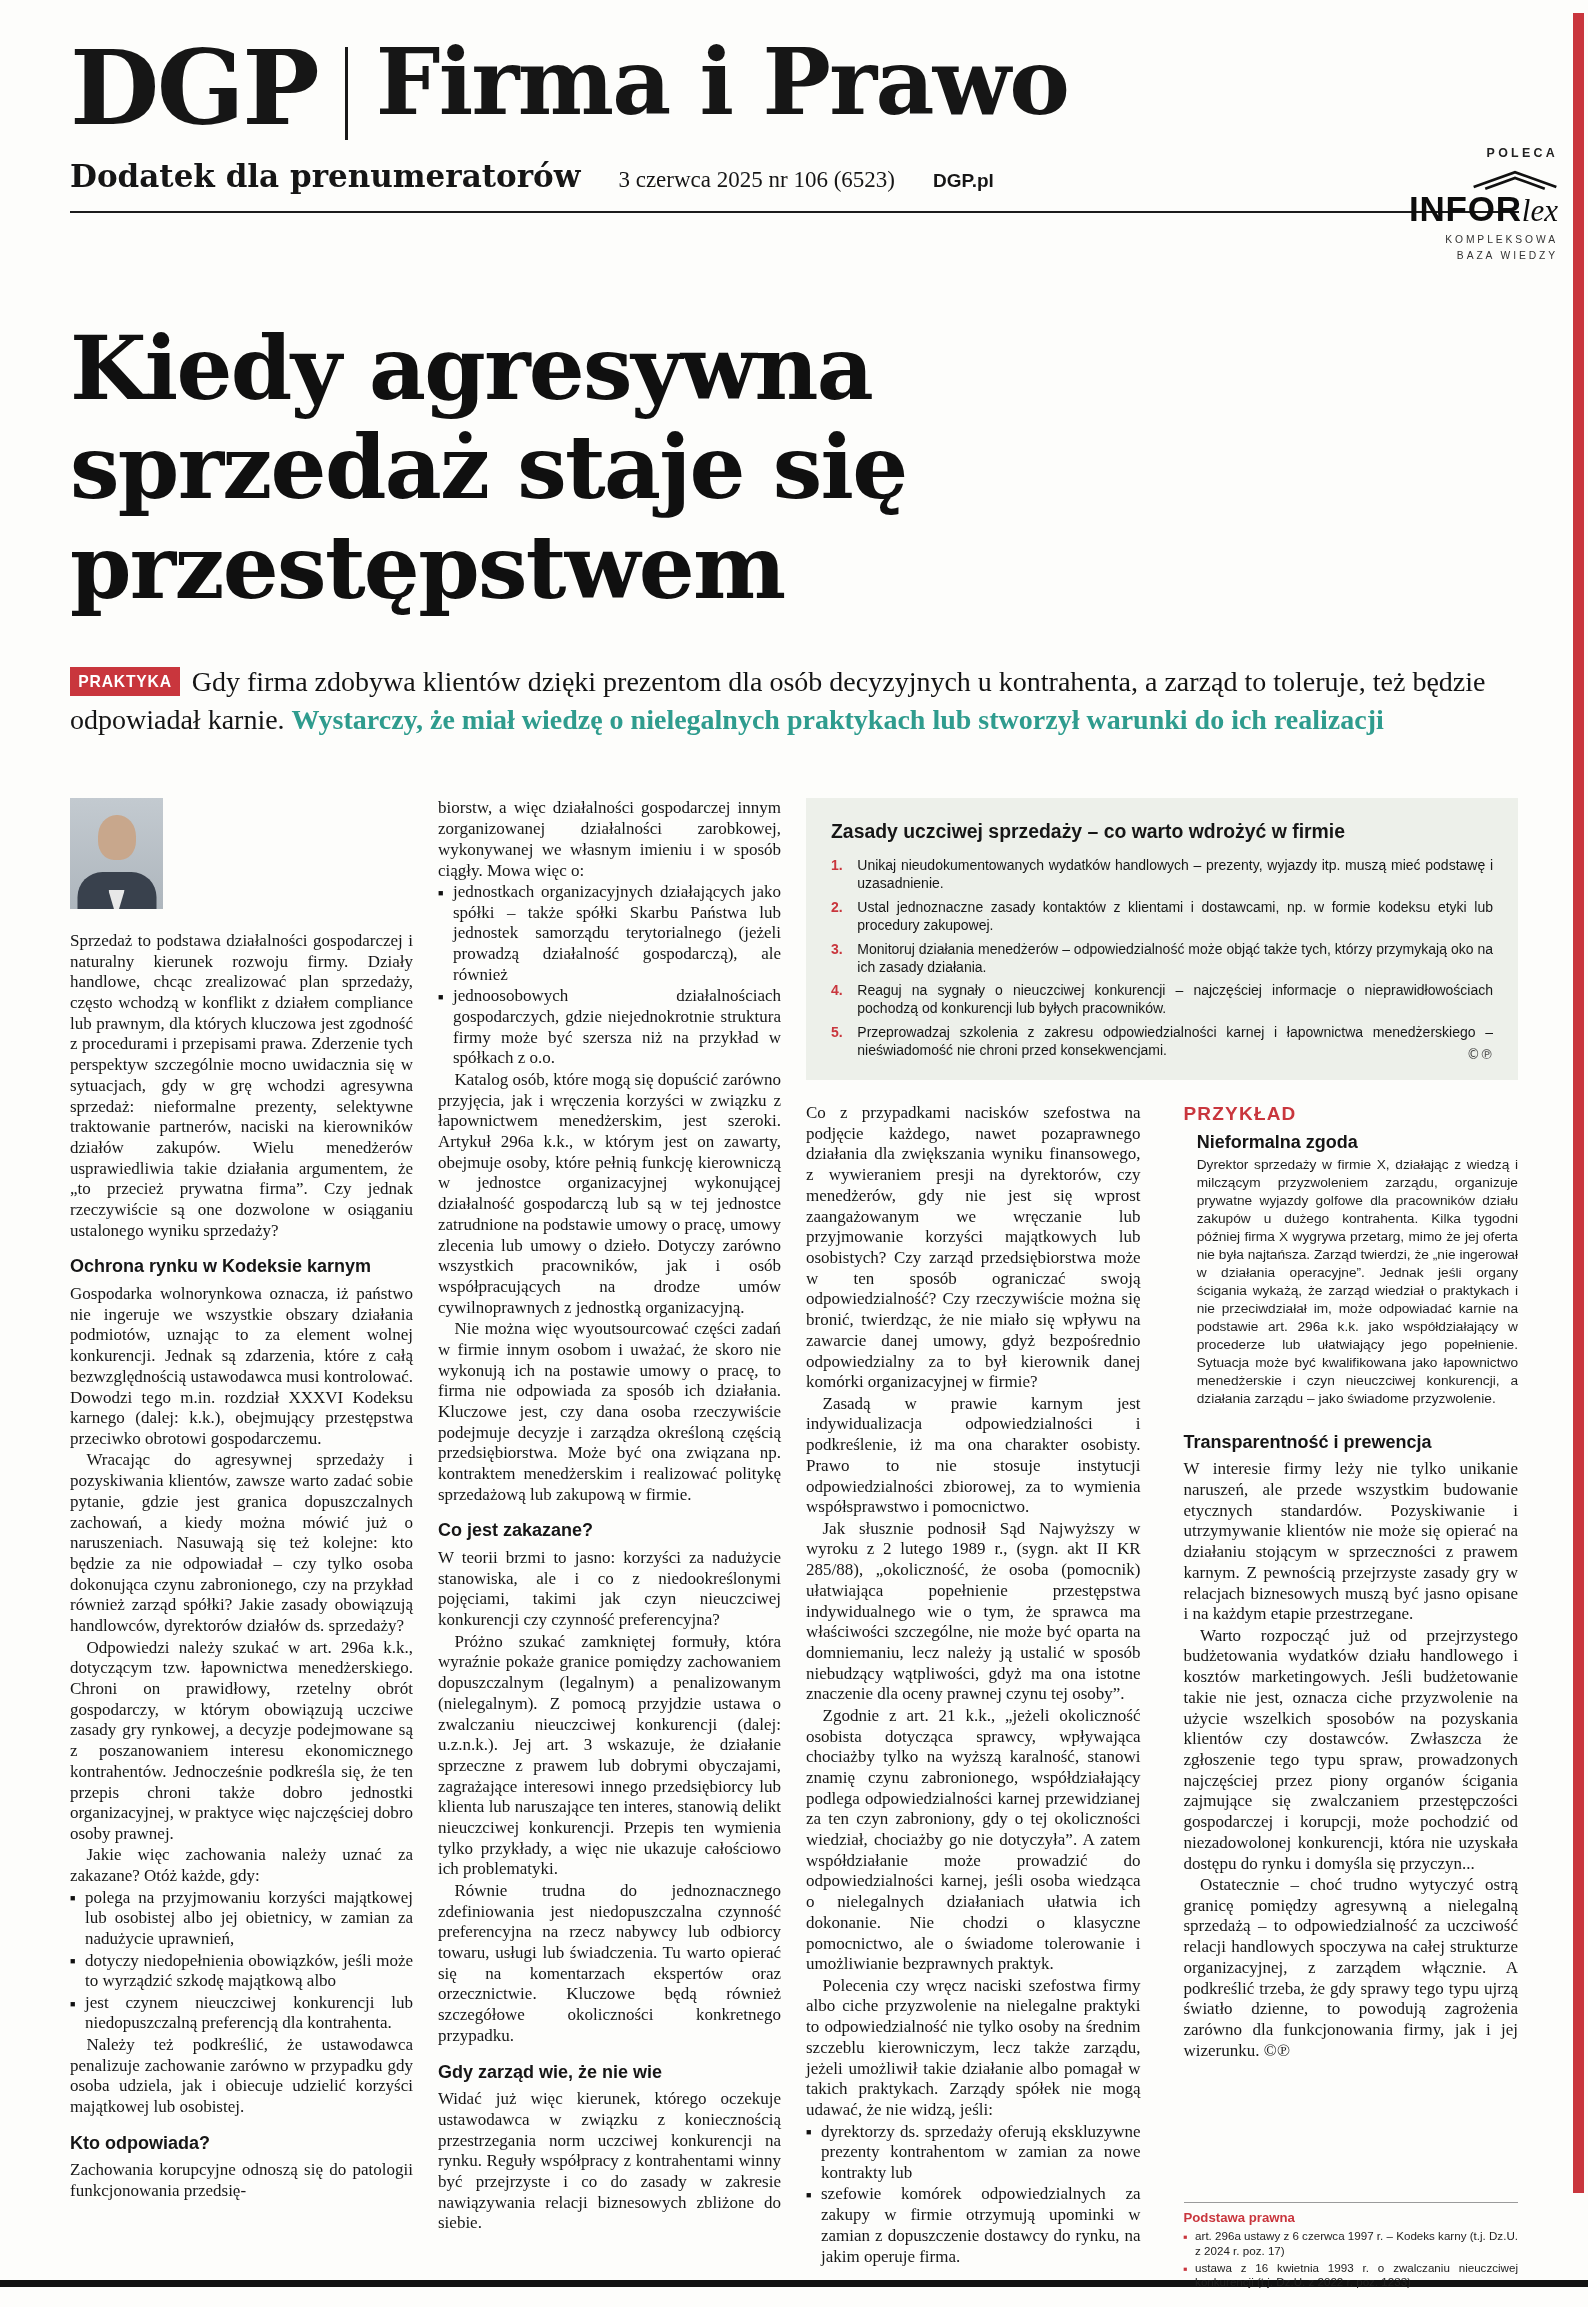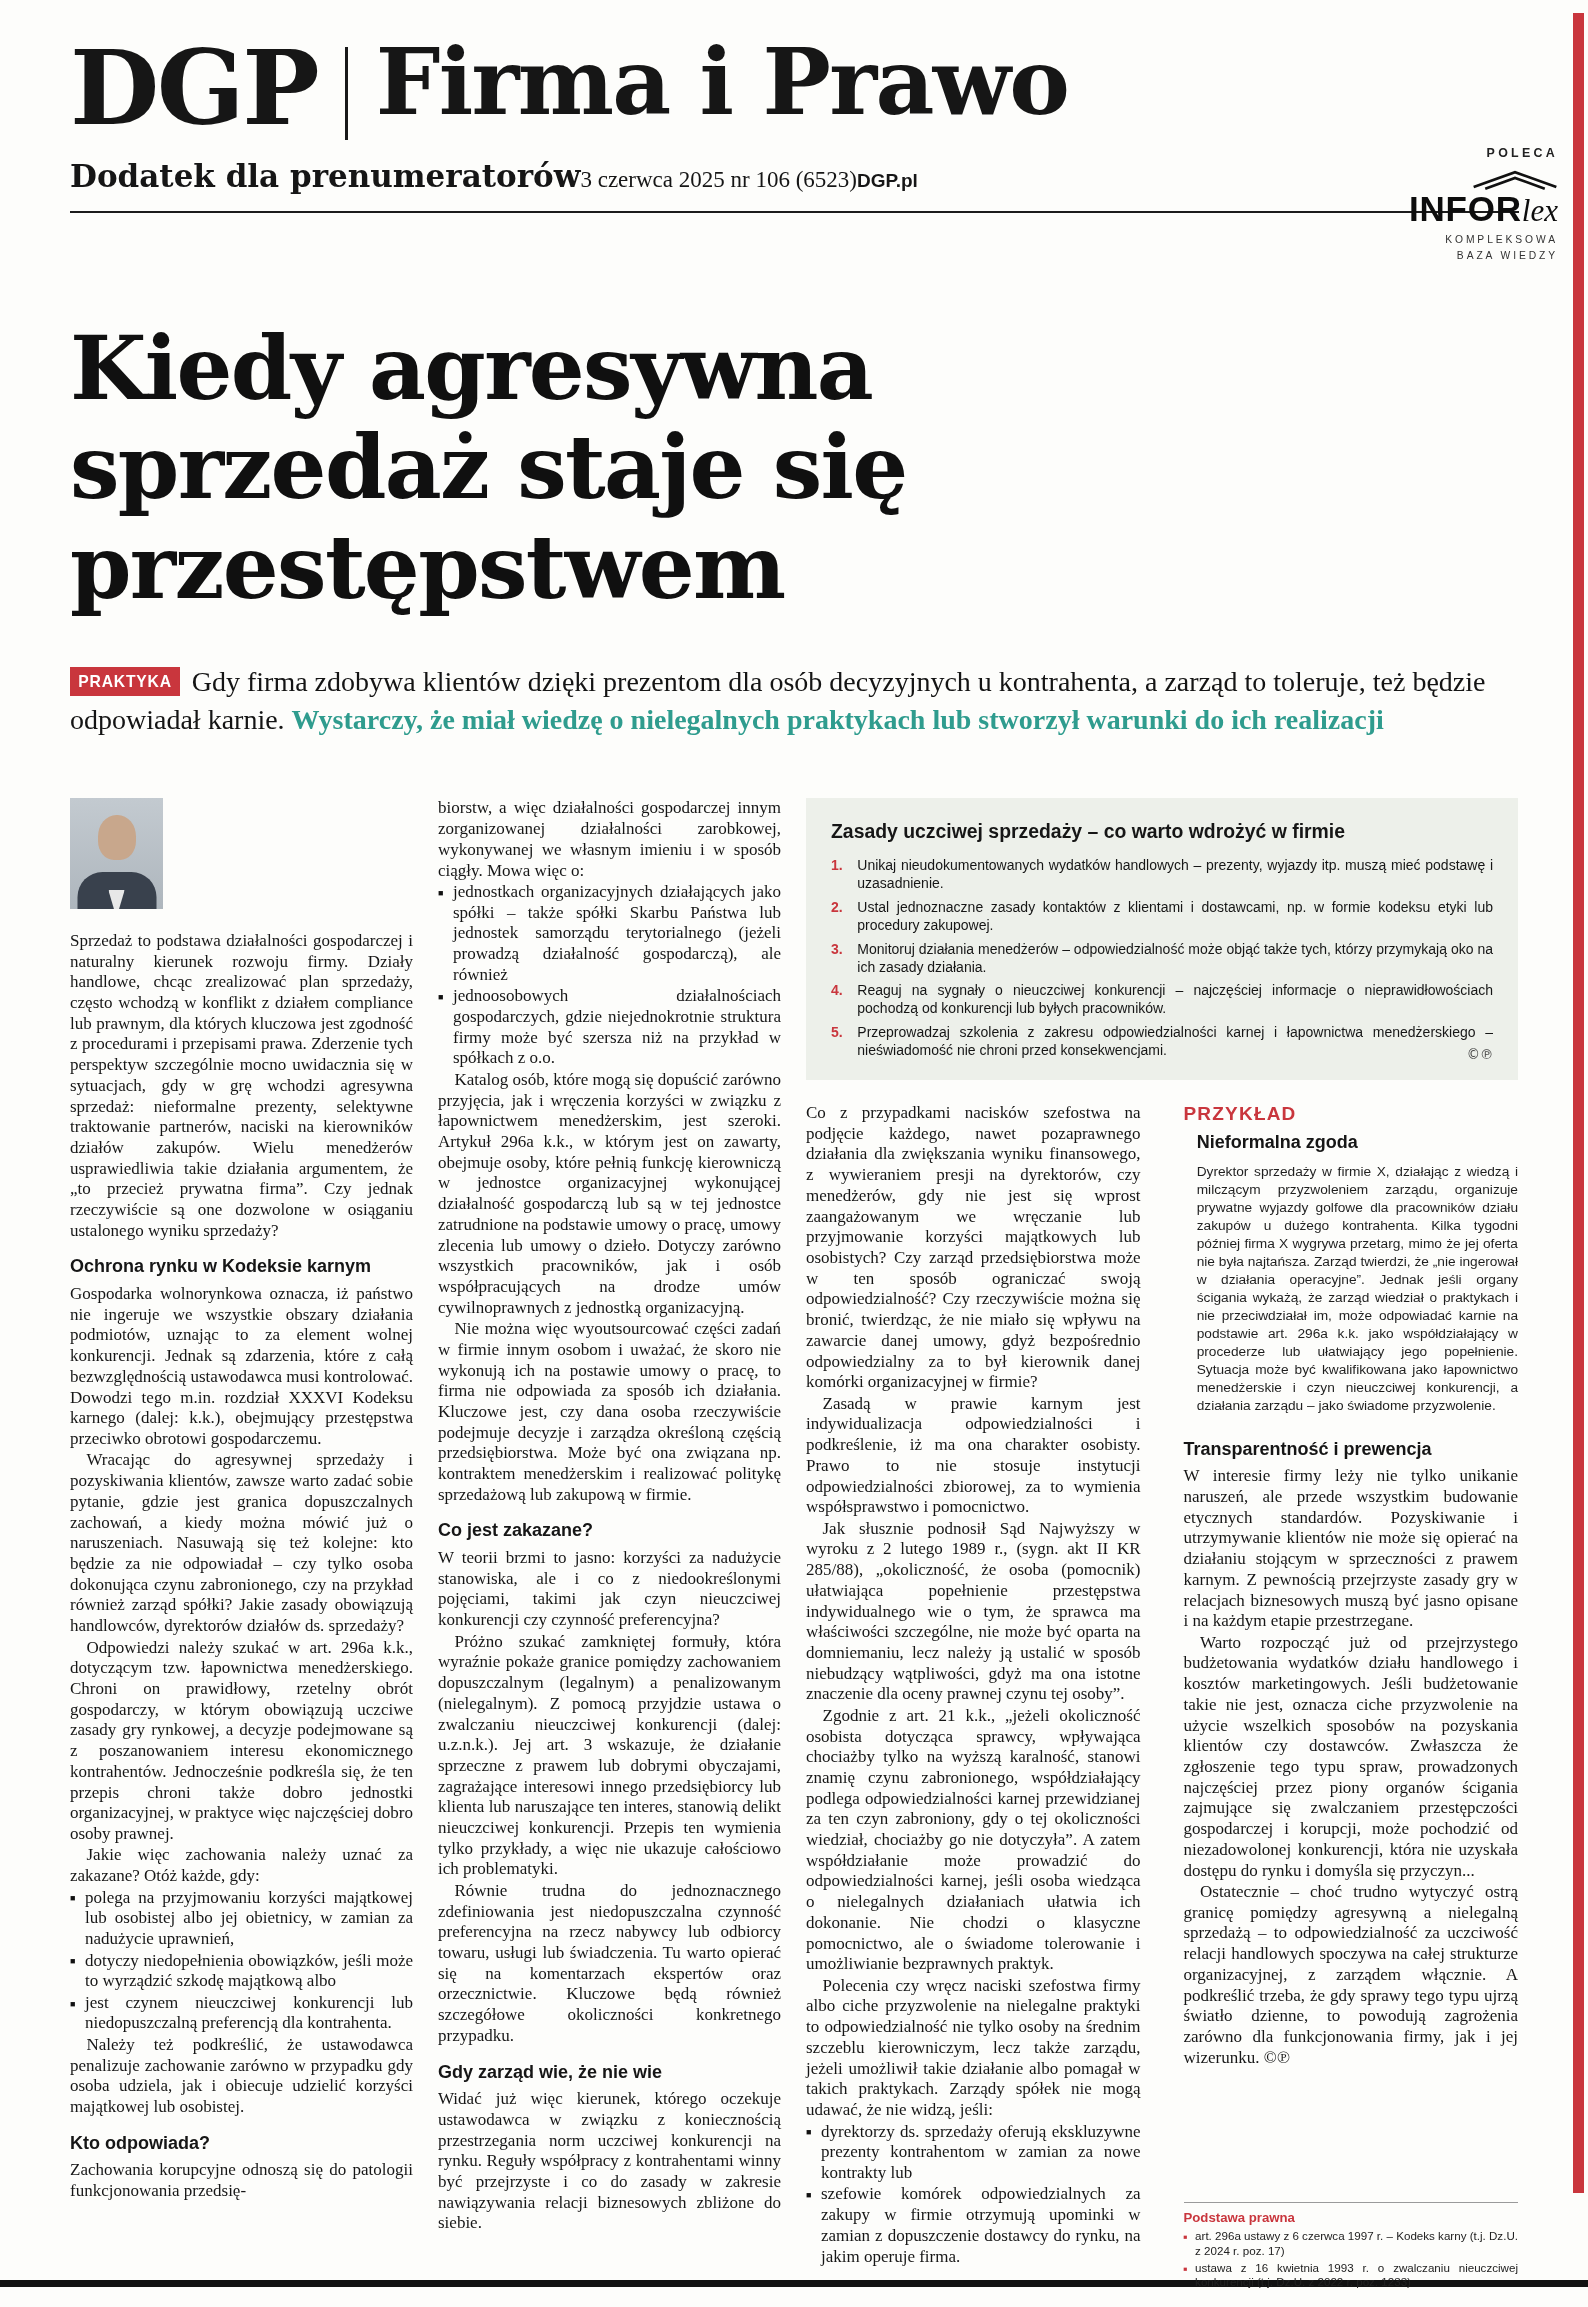--- a/index.html
+++ b/index.html
@@ -12,21 +12,21 @@
   html,body{background:#e9e9e9;}
   body{font-family:"Liberation Serif",serif;color:var(--ink);}
   .page{position:relative;width:1589px;height:2307px;background:#fdfdfb;margin:0 auto;overflow:hidden;}
   .content{padding:35px 70px 0 70px;}
 
   
   .mast-row{display:flex;align-items:flex-start;gap:28px;}
   .brand{font-family:"DejaVu Serif",serif;font-weight:bold;font-size:103px;line-height:1.02;letter-spacing:-2.5px;}
   .mast-div{width:2.5px;height:93px;background:#191919;margin-top:11.6px;}
   .supp{font-family:"DejaVu Serif",serif;font-weight:bold;font-size:91px;line-height:1.05;letter-spacing:-1.7px;}
-  .sub-row{display:flex;align-items:baseline;margin-top:18px;}
+  .sub-row{display:flex;align-items:baseline;gap:38px;margin-top:18px;}
   .edition{font-family:"DejaVu Serif",serif;font-weight:bold;font-size:31px;}
   .issue{font-size:23px;}
   .site{font-family:"Liberation Sans",sans-serif;font-weight:bold;font-size:19px;}
   .header-rule{height:2.5px;background:#1c1c1c;margin-top:16.5px;}
 
   .infor{position:absolute;top:146px;right:31px;width:190px;text-align:right;font-family:"Liberation Sans",sans-serif;}
   .poleca{font-size:12.4px;letter-spacing:3.3px;font-weight:bold;color:#222;margin-bottom:8.3px;}
   .infor-wings{display:block;margin-left:auto;}
   .infor-word{font-size:35px;font-weight:bold;letter-spacing:0.8px;line-height:1;margin-top:1.7px;color:#0d0d0d;}
   .infor-word .lex{font-family:"Liberation Serif",serif;font-style:italic;font-weight:normal;font-size:31px;letter-spacing:0;}
@@ -66,21 +66,21 @@
   .zasady-box{background:var(--box-bg);padding:21.5px 25px 18px;margin-bottom:23px;}
   .zasady-title{font-family:"Liberation Sans",sans-serif;font-weight:bold;font-size:19.4px;margin-bottom:13.2px;}
   .zasady-item{display:flex;gap:8.3px;font-family:"Liberation Sans",sans-serif;font-size:14px;line-height:18px;margin-bottom:5.8px;text-align:justify;}
   .zasady-num{color:var(--red);font-weight:bold;flex:none;width:18px;}
   .zasady-mark{text-align:right;font-size:13.2px;color:#444;margin-top:-18px;font-family:"DejaVu Sans",sans-serif;}
 
   
   .example{margin-bottom:8.3px;}
   .przyklad-label{color:var(--red);font-family:"Liberation Sans",sans-serif;font-weight:bold;font-size:19px;letter-spacing:1.2px;margin-bottom:7.4px;}
   .example-inner{padding-left:13.2px;}
-  .example-title{font-family:"Liberation Sans",sans-serif;font-weight:bold;font-size:18px;margin-bottom:10px;}
+  .example-title{font-family:"Liberation Sans",sans-serif;font-weight:bold;font-size:18px;margin-bottom:3px;}
   .example-body{font-family:"Liberation Sans",sans-serif;font-size:13.7px;line-height:18px;text-align:justify;color:#1f1f1f;}
 
   
   .legal{margin-top:auto;border-top:0.8px solid #9a9a9a;padding-top:7.4px;}
   .legal-heading{color:var(--red);font-family:"Liberation Sans",sans-serif;font-weight:bold;font-size:13.2px;margin-bottom:4.1px;}
   .legal-item{position:relative;padding-left:11.6px;font-family:"Liberation Sans",sans-serif;font-size:11.6px;line-height:14.5px;color:#222;margin-bottom:2.5px;text-align:justify;}
   .legal-item::before{content:"■";position:absolute;left:0;top:0.8px;font-size:6.6px;color:var(--red);}
 
   
   .edge-bar{position:absolute;top:13.2px;right:5px;width:10.8px;height:2180px;background:var(--red);}

